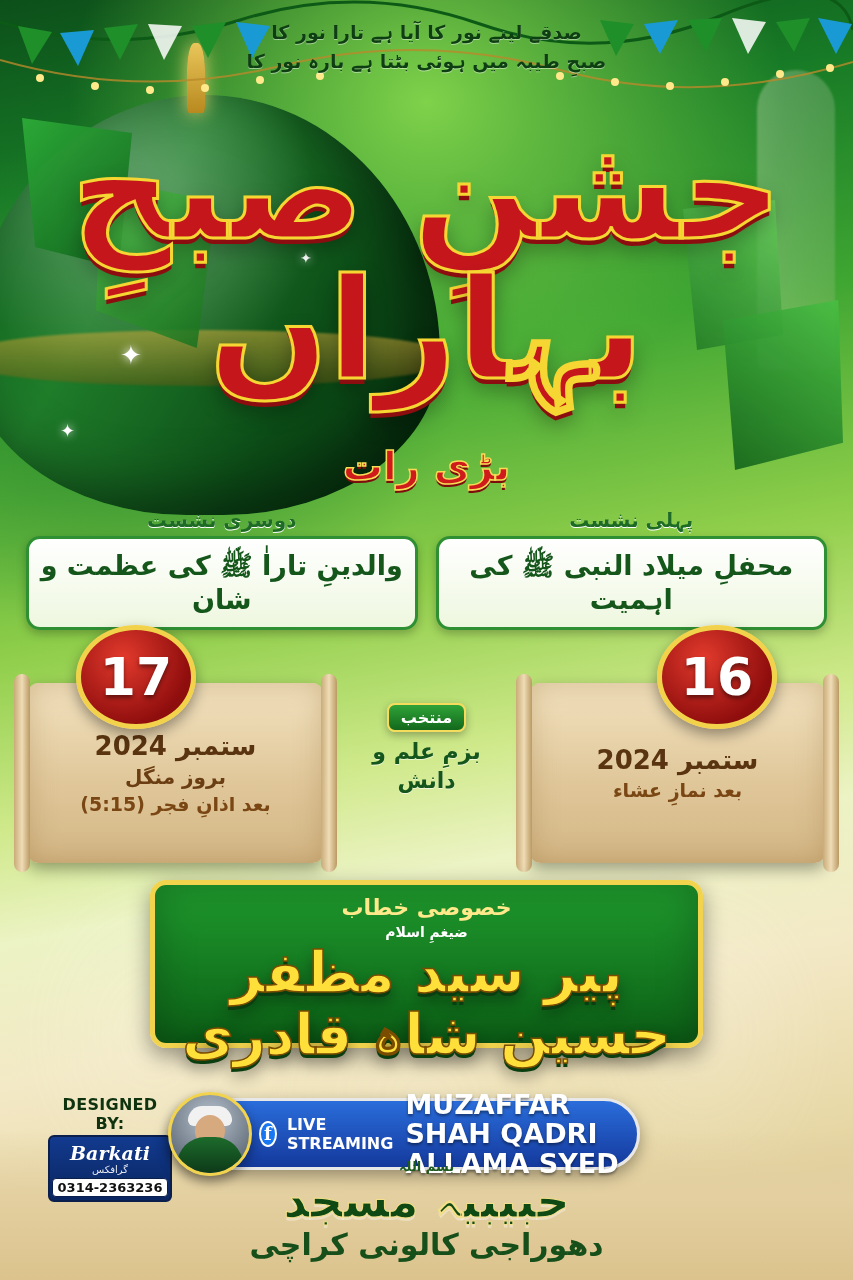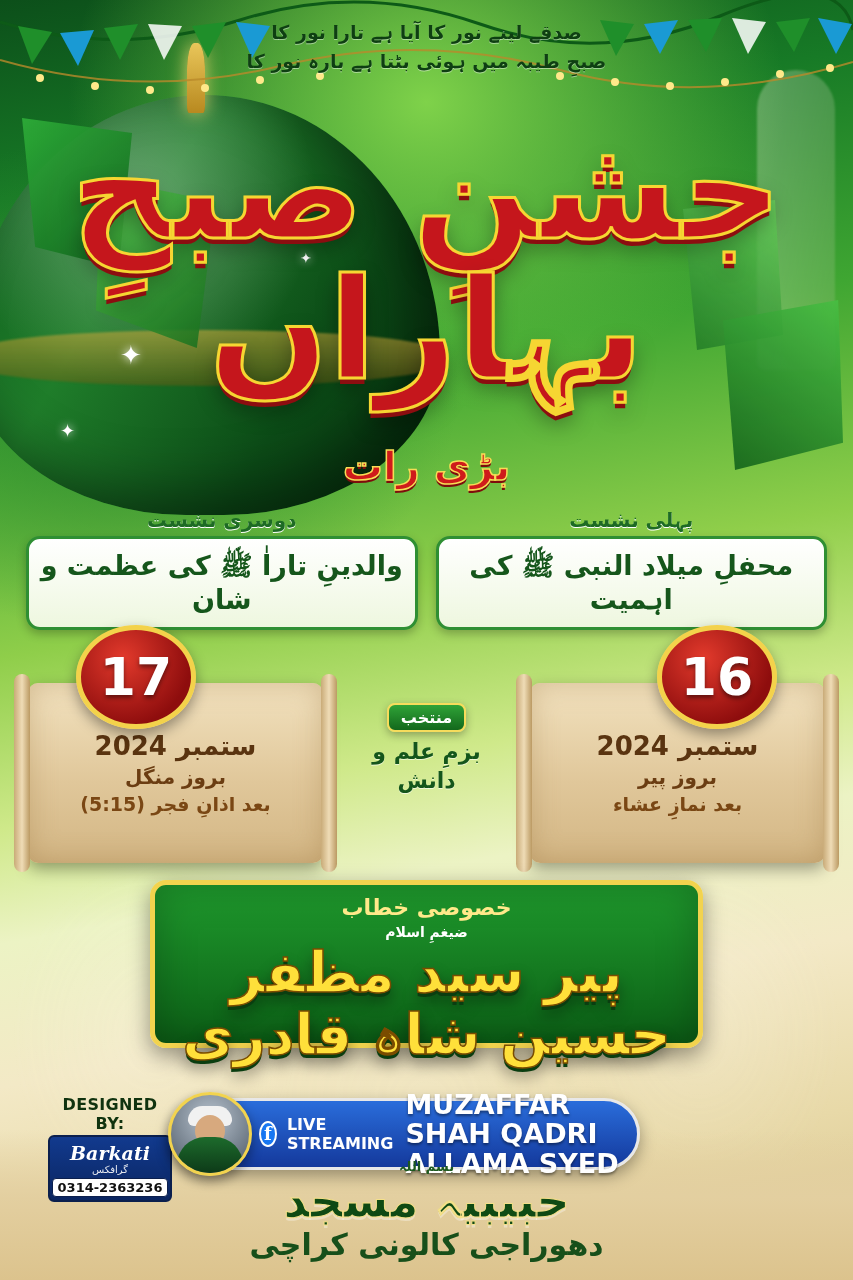--- a/index.html
+++ b/index.html
@@ -356,21 +356,20 @@
       <div class="label urdu">دوسری نشست</div>
       <div class="pill urdu">والدینِ تاراٰ ﷺ کی عظمت و شان</div>
     </div>
   </div>
 
   <div class="scrolls">
 
     <div class="scroll right">
       <div class="inner urdu">
         <div class="d-date">ستمبر 2024</div>
-        <div class="d-day">بروز پیر</div>
         <div class="d-time">بعد نمازِ عشاء</div>
       </div>
     </div>
     <div class="daybadge right">16</div>
 
     <div class="scroll left">
       <div class="inner urdu">
         <div class="d-date">ستمبر 2024</div>
         <div class="d-day">بروز منگل</div>
         <div class="d-time">بعد اذانِ فجر (5:15)</div>

